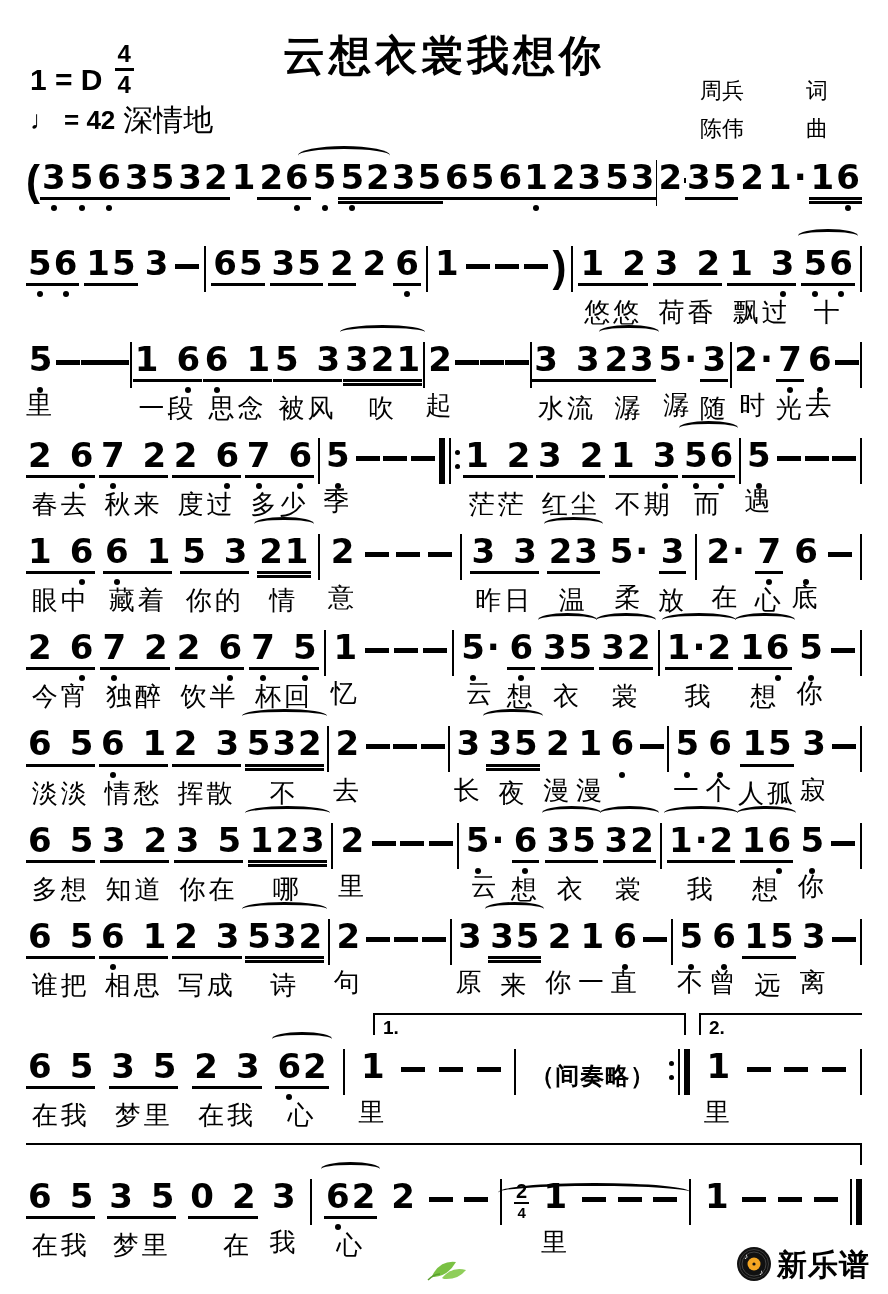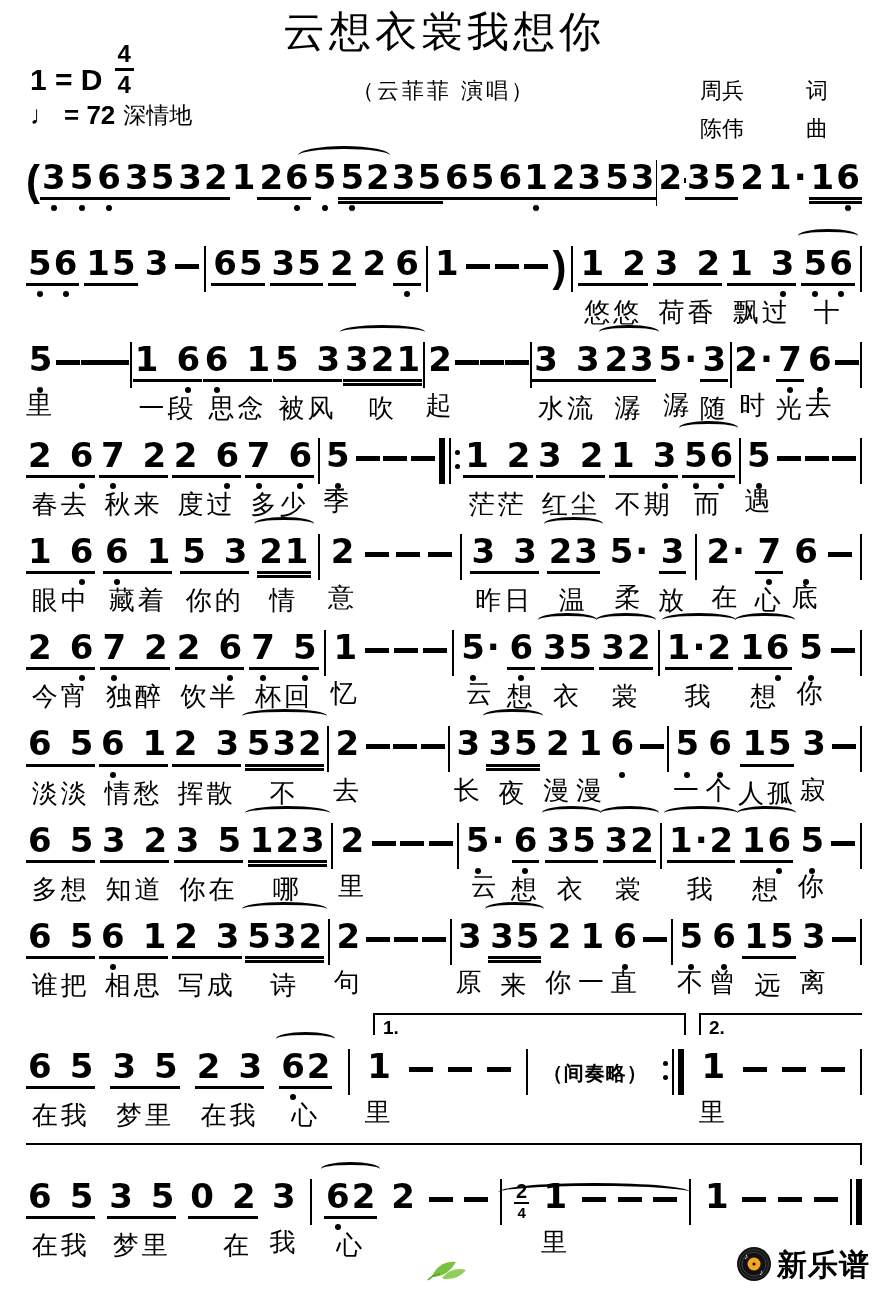--- a/index.html
+++ b/index.html
@@ -1,26 +1,26 @@
 <!DOCTYPE html>
 <html><head>
 <meta charset="utf-8">
 <style>
   html,body{margin:0;padding:0;background:#ffffff;}
   .page{position:relative;width:888px;height:1294px;background:#fff;overflow:hidden;
         font-family:"Liberation Sans","DejaVu Sans",sans-serif;color:#000;}
   
-  .title{text-align:center;font-size:42px;font-weight:normal;padding-top:4px;letter-spacing:4px;}
+  .title{text-align:center;font-size:42px;font-weight:bold;padding-top:28px;letter-spacing:4px;}
   .subtitle{text-align:center;font-size:22px;margin-top:16px;letter-spacing:3px;}
   .keyrow{position:absolute;left:30px;top:42px;font-size:30px;font-weight:bold;display:flex;align-items:flex-end;}
   .frac{display:inline-flex;flex-direction:column;margin-left:12px;font-size:24px;text-align:center;line-height:1;}
   .frac .ftop{border-bottom:3px solid #000;padding:0 3px 2px;}
   .frac .fbot{padding-top:2px;}
   .temporow{position:absolute;left:30px;top:100px;font-size:26px;font-weight:bold;display:flex;align-items:center;gap:8px;}
-  .temporow .expr{font-weight:normal;font-size:23px;}
+  .temporow .expr{font-weight:normal;font-size:30px;}
   .credits{position:absolute;right:60px;top:72px;font-size:22px;line-height:38px;}
   .credits .cl{display:flex;justify-content:space-between;width:128px;}
   
   .score{position:absolute;left:26px;right:26px;top:158px;}
   .sys{position:relative;margin-bottom:10px;}
   .sys.noly{margin-bottom:38px;}
   .sys.pv{padding-top:34px;}
   .notes{display:flex;justify-content:space-between;align-items:flex-start;}
   .tok{display:flex;flex-direction:column;align-items:center;position:relative;}
   .grp{display:flex;align-items:flex-end;padding:0 1px;position:relative;}
@@ -36,21 +36,21 @@
        border-radius:50% 50% 0 0;}
   .ly{font-size:26px;margin-top:9px;white-space:nowrap;min-height:32px;letter-spacing:3px;}
   .dash{width:24px;height:5px;background:#000;margin-top:20px;}
   .bar{width:2px;height:46px;background:#000;margin-top:2px;}
   .bgroup{display:flex;gap:4px;align-items:flex-start;margin-top:2px;}
   .bthin{width:2px;height:46px;background:#000;}
   .bthick{width:6px;height:46px;background:#000;}
   .bdots{display:flex;flex-direction:column;gap:9px;margin-top:12px;}
   .bdots i{width:5px;height:5px;border-radius:50%;background:#000;display:block;}
   .paren{font-size:42px;font-weight:bold;line-height:46px;}
-  .ann{font-size:20px;font-weight:bold;margin-top:13px;white-space:nowrap;letter-spacing:1px;text-align:center;}
+  .ann{font-size:24px;font-weight:bold;margin-top:13px;white-space:nowrap;letter-spacing:1px;text-align:center;}
   .meter{display:flex;flex-direction:column;align-items:center;margin-top:4px;font-weight:bold;line-height:1;}
   .meter .mn{font-size:20px;border-bottom:2px solid #000;padding:0 2px 1px;}
   .meter .md{font-size:15px;padding-top:1px;}
   .volta{position:absolute;border-top:2px solid #000;height:26px;}
   .volta .vlab{position:absolute;left:10px;top:2px;font-size:19px;font-weight:bold;}
   .vh{position:absolute;top:0;width:2px;height:20px;background:#000;}
   .oarc{position:absolute;height:16px;border-top:3px solid #000;border-radius:50% 50% 0 0;}
   
   .footer-credit{position:absolute;left:0;right:0;bottom:6px;text-align:center;font-size:26px;
      font-family:"DejaVu Serif","Liberation Serif",serif;font-style:italic;letter-spacing:2px;}
@@ -68,25 +68,24 @@
   <div class="keyrow">
     <span>1 = D</span>
     <span class="frac">
       <span class="ftop">4</span>
       <span class="fbot">4</span>
     </span>
   </div>
 
   <div class="temporow">
     <span>♩</span>
-    <span>= 72</span>
+    <span>= 42</span>
     <span class="expr">深情地</span>
   </div>
 
-  <div class="subtitle">（云菲菲 演唱）</div>
 
   <div class="credits">
     <div class="cl">
       <span>周兵</span>
       <span>词</span>
     </div>
     <div class="cl">
       <span>陈伟</span>
       <span>曲</span>
     </div>

